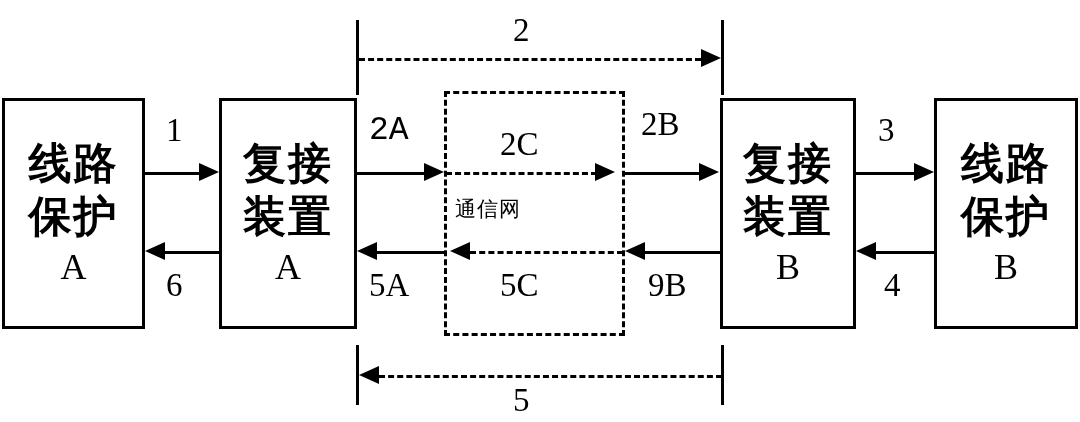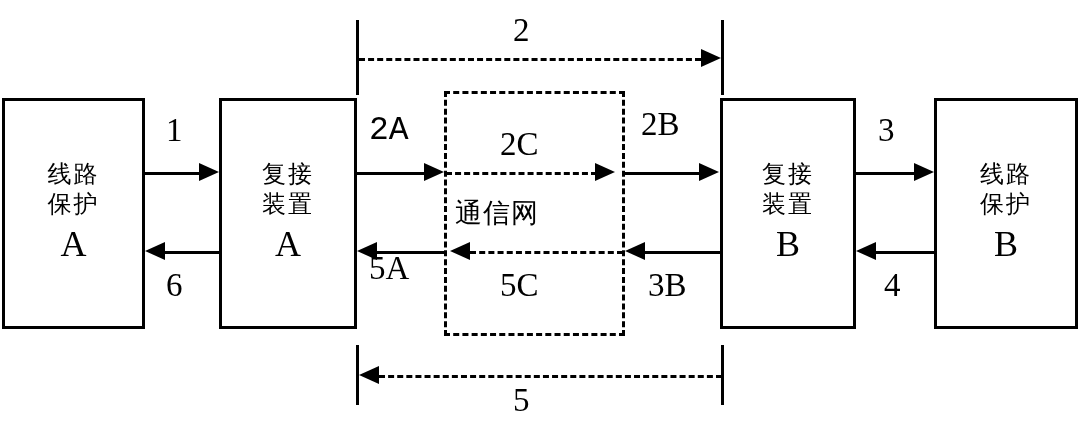--- a/index.html
+++ b/index.html
@@ -24,41 +24,41 @@
     border: 3px solid #000000;
     background: #ffffff;
     display: flex;
     flex-direction: column;
     align-items: center;
     justify-content: center;
     line-height: 1.22;
   }
   .device-box .cn-line {
     font-family: "DejaVu Sans", "Liberation Sans", sans-serif;
-    font-size: 24px;
+    font-size: 43px;
     letter-spacing: 2px;
-    font-weight: 400;
+    font-weight: 700;
   }
   .device-box .id-line {
     font-family: "Liberation Serif", "DejaVu Serif", serif;
     font-size: 36px;
     margin-top: 4px;
   }
 
   
   .network-box {
     position: absolute;
     box-sizing: border-box;
     border: 3px dashed #000000;
     background: transparent;
   }
   .network-label {
     position: absolute;
     font-family: "DejaVu Sans", "Liberation Sans", sans-serif;
-    font-size: 27px;
+    font-size: 21px;
     letter-spacing: 1px;
     white-space: nowrap;
   }
 
   
   .hline {
     position: absolute;
     height: 0;
     border-top: 3px solid #000000;
   }
@@ -147,37 +147,37 @@
   <div class="hline" style="left:165px; top:251px; width:54px;"></div>
   <div class="arrow-left" style="left:145px; top:242px;"></div>
   <div class="edge-label" style="left:166px; top:269px;">6</div>
 
   <div class="hline" style="left:357px; top:172px; width:69px;"></div>
   <div class="arrow-right" style="left:424px; top:163px;"></div>
   <div class="edge-label" style="left:369px; top:114px;font-family:Liberation Mono, monospace;">2A</div>
 
   <div class="hline" style="left:377px; top:251px; width:69px;"></div>
   <div class="arrow-left" style="left:357px; top:242px;"></div>
-  <div class="edge-label" style="left:369px; top:252px;">5A</div>
+  <div class="edge-label" style="left:369px; top:269px;">5A</div>
 
   <div class="hline-dashed" style="left:446px; top:172px; width:151px;"></div>
   <div class="arrow-right" style="left:595px; top:163px;"></div>
   <div class="edge-label" style="left:500px; top:128px;">2C</div>
 
   <div class="hline-dashed" style="left:470px; top:251px; width:153px;"></div>
   <div class="arrow-left" style="left:450px; top:242px;"></div>
   <div class="edge-label" style="left:500px; top:269px;">5C</div>
 
   <div class="hline" style="left:623px; top:172px; width:77px;"></div>
   <div class="arrow-right" style="left:699px; top:163px;"></div>
   <div class="edge-label" style="left:641px; top:108px;">2B</div>
 
   <div class="hline" style="left:645px; top:251px; width:75px;"></div>
   <div class="arrow-left" style="left:625px; top:242px;"></div>
-  <div class="edge-label" style="left:648px; top:269px;">3B</div>
+  <div class="edge-label" style="left:648px; top:269px;">9B</div>
 
   <div class="hline" style="left:856px; top:172px; width:60px;"></div>
   <div class="arrow-right" style="left:914px; top:163px;"></div>
   <div class="edge-label" style="left:878px; top:114px;">3</div>
 
   <div class="hline" style="left:876px; top:251px; width:58px;"></div>
   <div class="arrow-left" style="left:856px; top:242px;"></div>
   <div class="edge-label" style="left:884px; top:269px;">4</div>
 
   <div class="vtick" style="left:356px; top:345px; height:60px;"></div>

